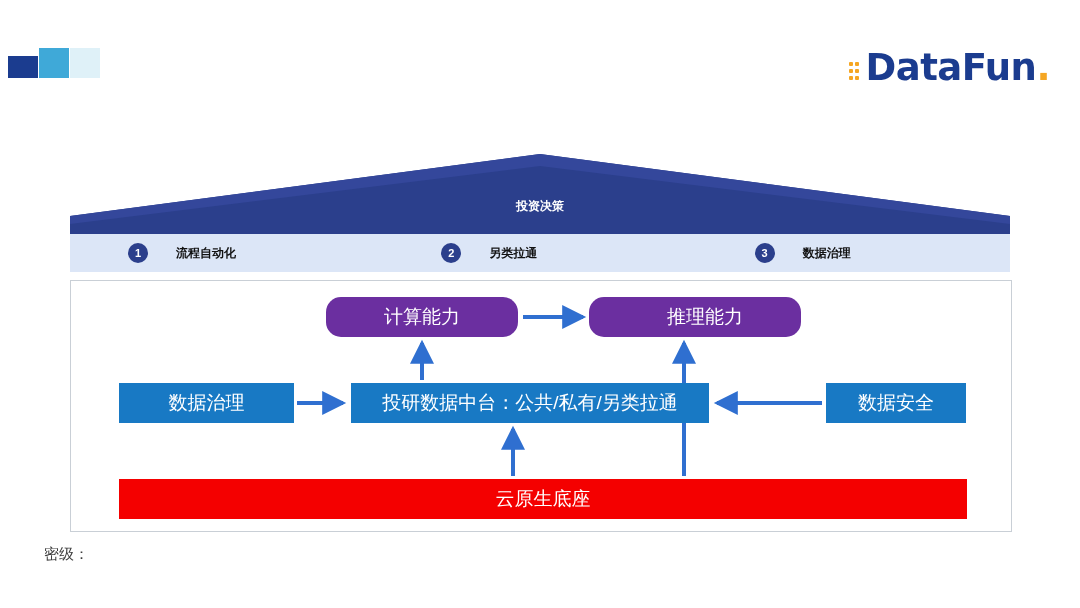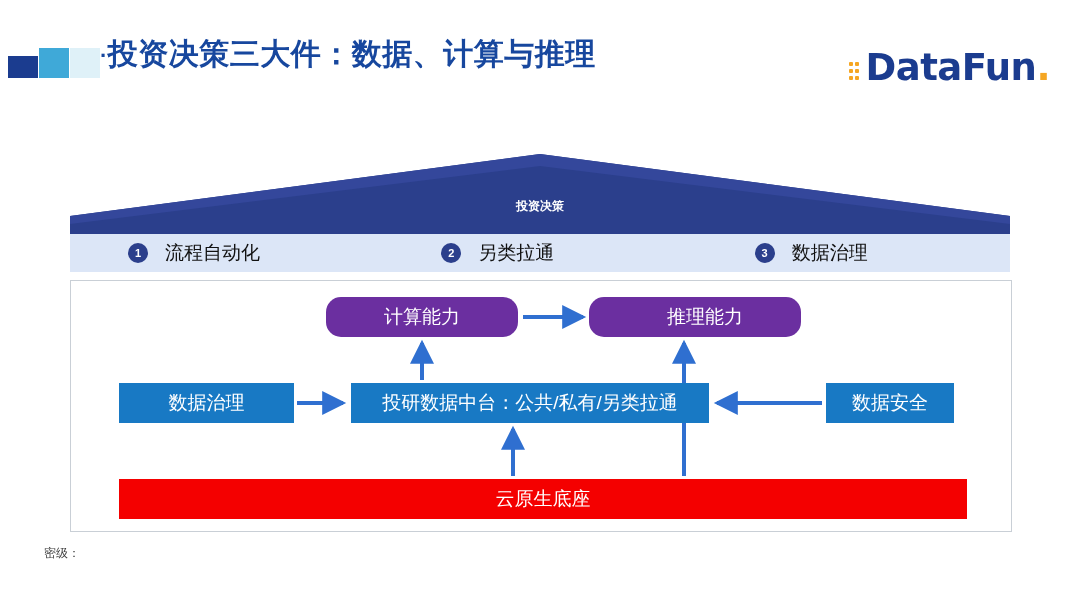--- a/index.html
+++ b/index.html
@@ -147,23 +147,23 @@
     background: #2b3f8c;
     color: #fff;
     font-size: 11px;
     font-weight: bold;
     display: flex;
     align-items: center;
     justify-content: center;
     margin-left: 58px;
   }
   .strip-item .txt {
-    margin-left: 17px;
-    font-size: 19px;
-    font-weight: normal;
+    margin-left: 28px;
+    font-size: 12px;
+    font-weight: bold;
     color: #111;
     white-space: nowrap;
   }
 
   
   .frame {
     position: absolute;
     left: 70px;
     top: 140px;
     width: 940px;
@@ -183,49 +183,46 @@
   }
   .box.purple { background: #6b2fa0; border-radius: 15px; }
   .box.blue   { background: #1879c4; }
   .box.red    { background: #f40000; }
 
   
   .b-compute  { left: 255px; top: 16px;  width: 192px; height: 40px; }
   .b-reason   { left: 518px; top: 16px;  width: 192px; height: 40px; padding-left: 20px; }
   .b-gov      { left: 48px;  top: 102px; width: 175px; height: 40px; }
   .b-midtable { left: 280px; top: 102px; width: 358px; height: 40px; }
-  .b-sec      { left: 755px; top: 102px; width: 128px; height: 40px; }
+  .b-sec      { left: 755px; top: 102px; width: 140px; height: 40px; }
   .b-cloud    { left: 48px;  top: 198px; width: 848px; height: 40px; }
 
   .arrows {
     position: absolute;
     left: 0; top: 0;
     width: 940px; height: 250px;
     pointer-events: none;
   }
 
   .footnote {
     position: absolute;
     left: 44px;
     top: 545px;
-    font-size: 12px;
+    font-size: 15px;
     color: #3c3c3c;
   }
 </style>
 </head>
 <body>
 
 <div class="slide-header">
   <div class="logo-blocks">
     <div class="b1"></div>
     <div class="b2"></div>
     <div class="b3"></div>
-  </div>
-  <div class="header-title">
-    <span class="bullet">·</span><span>投资决策三大件：数据、计算与推理</span>
   </div>
   <div class="brand">
     <span class="dots"><i></i><i></i><i></i><i></i><i></i><i></i></span><span class="data">D</span><span class="data">ata</span><span class="fun">Fun</span><span class="dot">.</span>
   </div>
 </div>
 
 <div class="diagram">
 
   <div class="roof">
     <svg width="940" height="80" viewBox="0 0 940 80">

